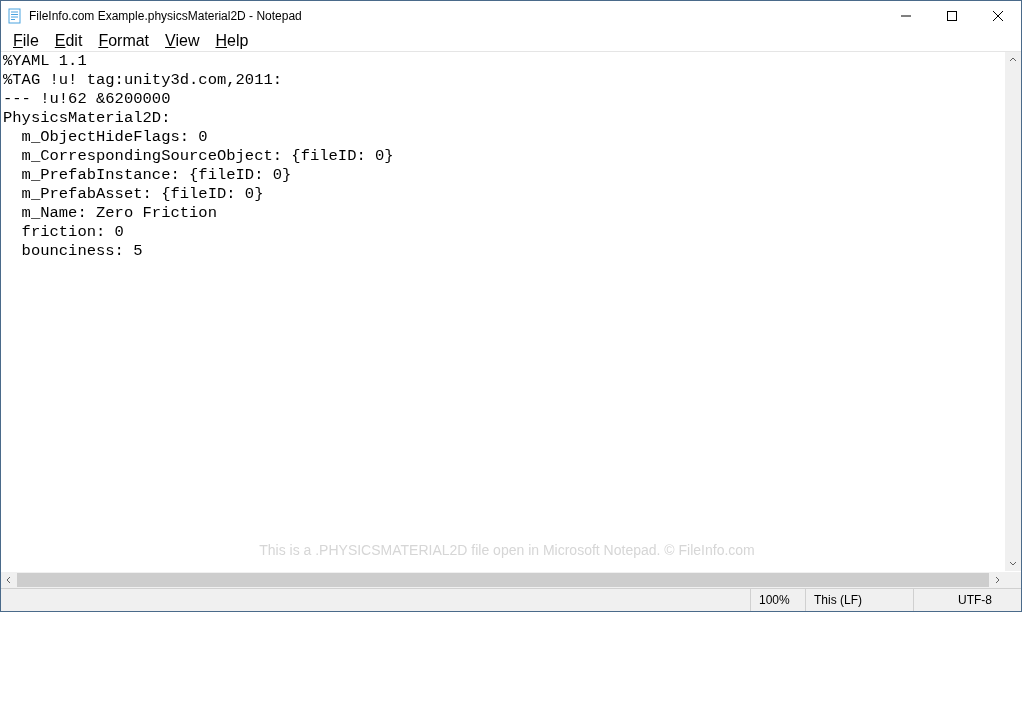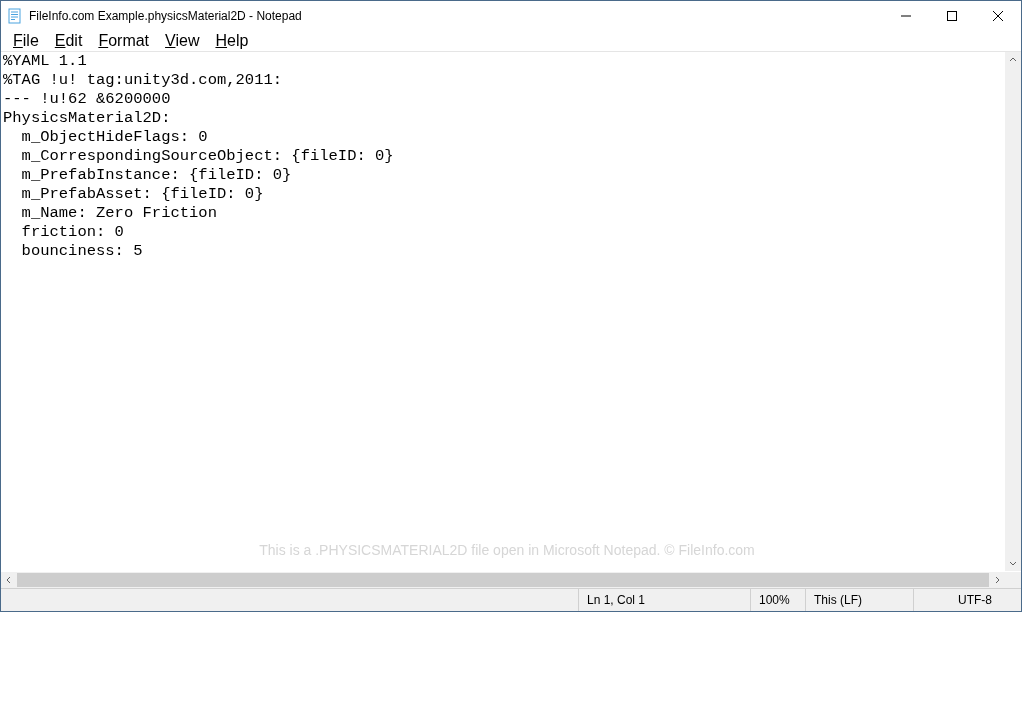--- a/index.html
+++ b/index.html
@@ -205,19 +205,18 @@
     <div class="hs-btn">
       <svg width="8" height="8">
           <polyline points="3,1 6,4 3,7" fill="none" stroke="#606060" stroke-width="1"></polyline>
         </svg>
     </div>
     <div class="hs-corner"></div>
   </div>
 
   <div class="statusbar">
     <div class="status-spacer"></div>
-    <div class="status-cell pos">Ln 1, Col 1</div>
     <div class="status-cell zoom">100%</div>
     <div class="status-cell le">This (LF)</div>
     <div class="status-cell enc">UTF-8</div>
   </div>
 
 </div>
 
 </body></html>

